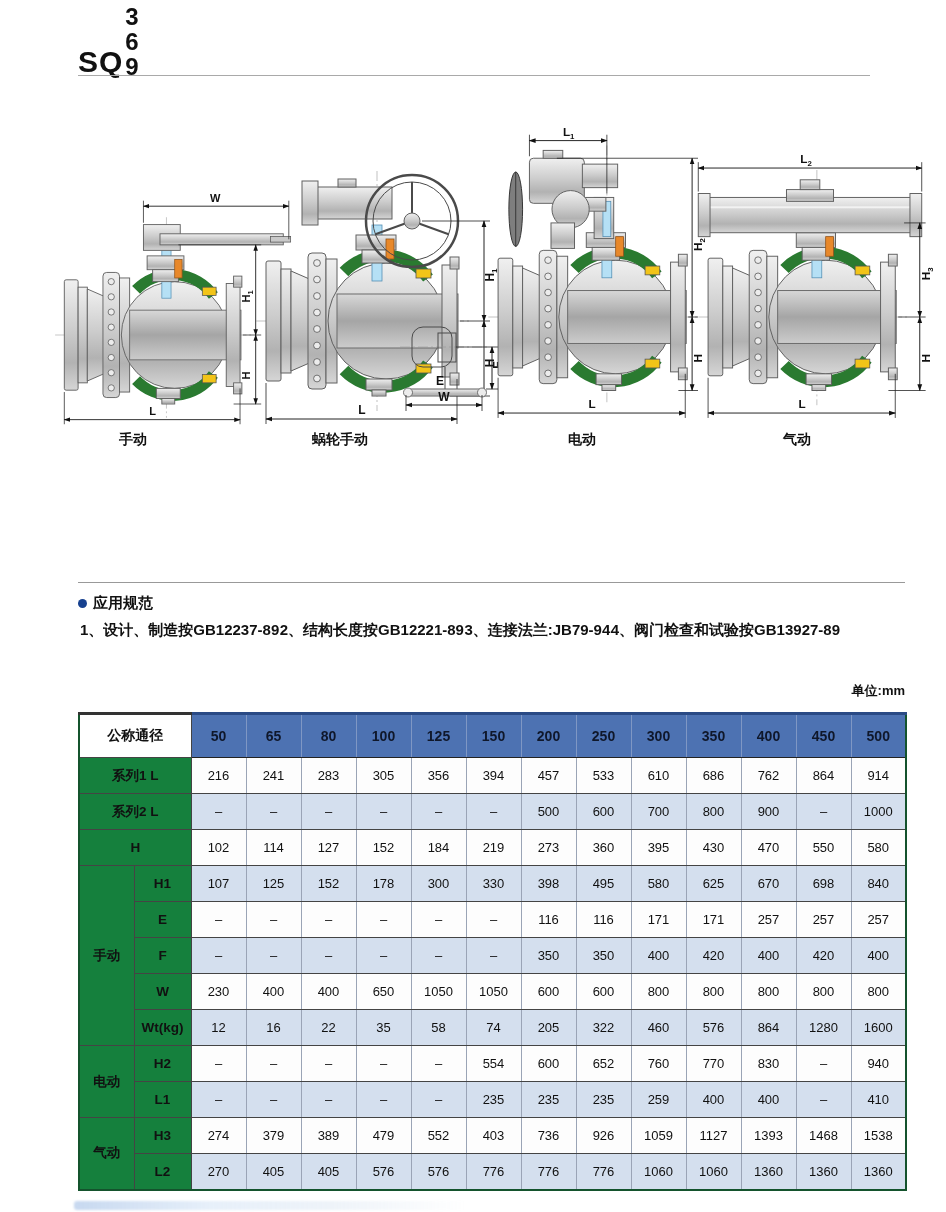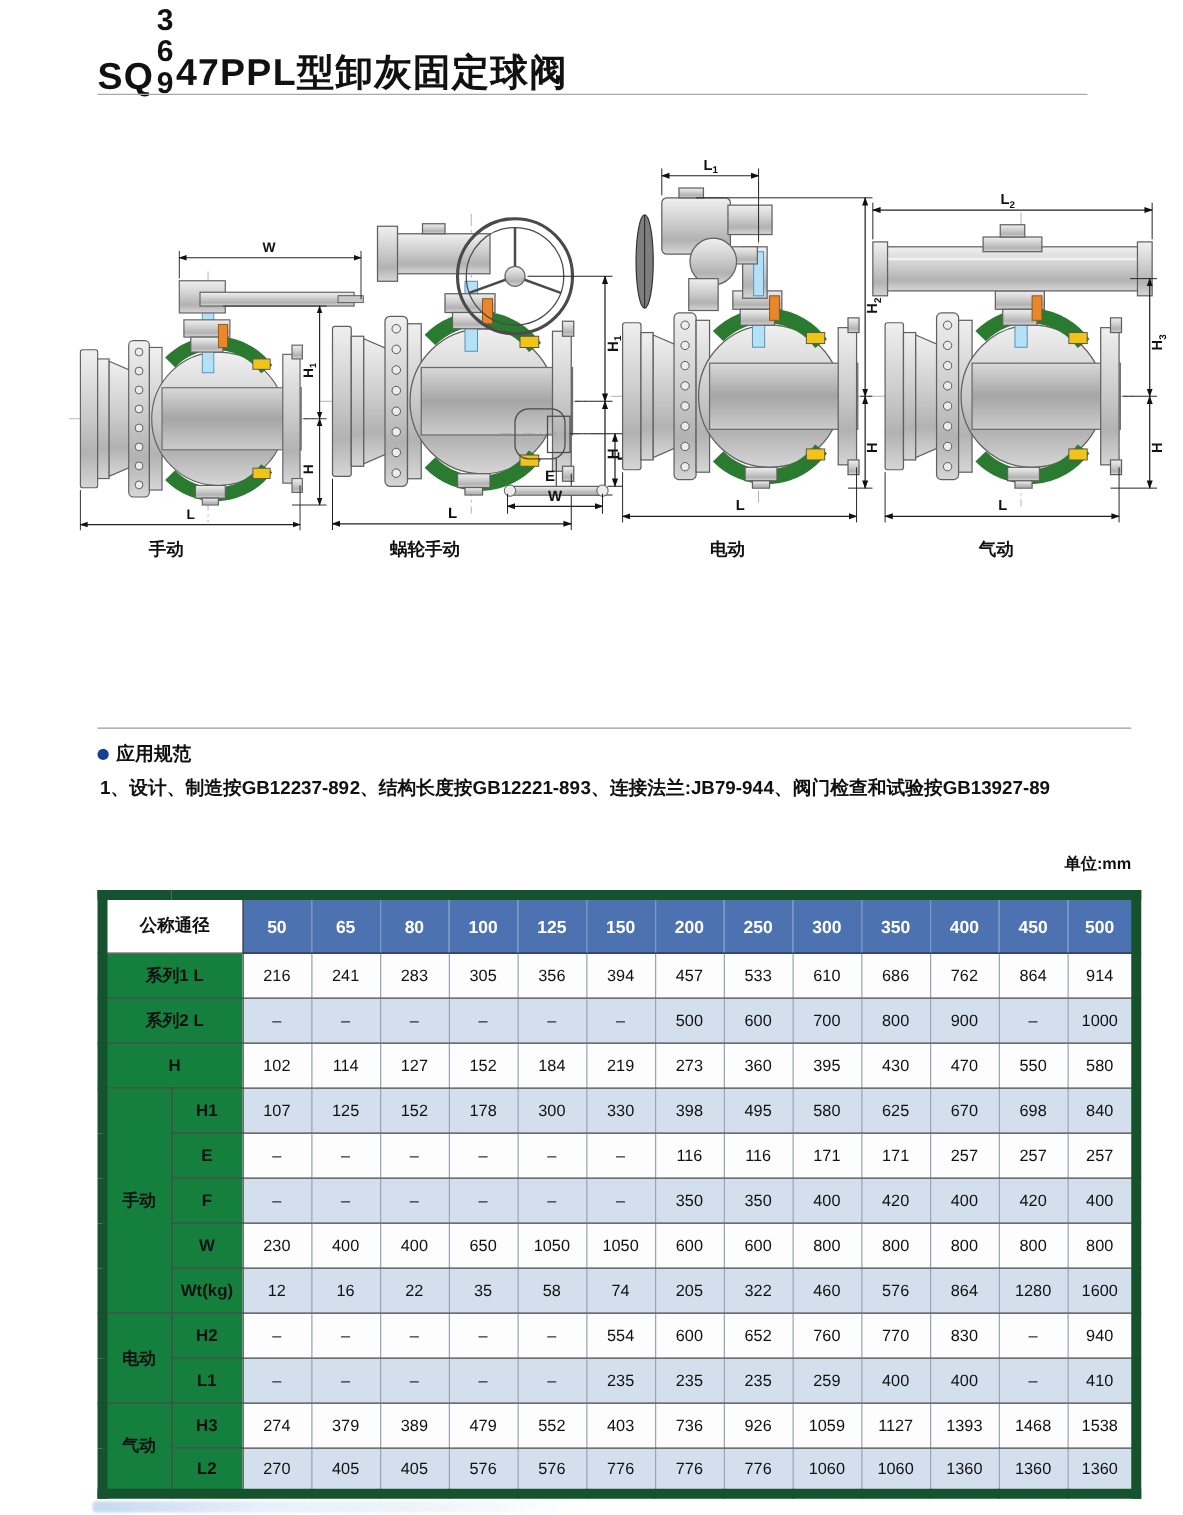--- a/index.html
+++ b/index.html
@@ -34,22 +34,22 @@
   
   .sec-head{position:absolute;display:flex;align-items:center;gap:6px;font-size:15px;font-weight:bold;margin-top:45px;}
   .bullet{width:9px;height:9px;border-radius:50%;background:#17418f;display:inline-block;}
   .sec-rule{position:absolute;left:78px;top:582px;width:827px;height:1px;background:#999;}
   .spec-items{position:absolute;left:80px;top:594px;width:760px;display:flex;justify-content:space-between;font-size:15px;font-weight:bold;white-space:nowrap;margin-top:27px;}
 
   .unit{position:absolute;right:41px;top:682px;font-size:13px;font-weight:bold;}
 
   
   table.dim{position:absolute;left:78px;top:712px;width:828px;border-collapse:collapse;table-layout:fixed;
-            border:8px solid #14532d;font-size:13px;text-align:center;}
-  table.dim thead th{background:#4d72b2;color:#ffffff;font-size:14px;font-weight:bold;height:40px;
+            border:2px solid #14532d;font-size:13px;text-align:center;}
+  table.dim thead th{background:#4d72b2;color:#0f172a;font-size:14px;font-weight:bold;height:40px;
             border:1px solid #7f97c4;border-top:3px solid #2a4a85;border-bottom:1.5px solid #222;}
   table.dim thead th.corner{background:#fff;color:#111;border:1px solid #444;border-top:3px solid #333;}
   table.dim tbody tr{height:36px;}
   table.dim tbody td{border-top:1px solid #444;border-bottom:1px solid #444;
             border-left:1px solid #9aa4b6;border-right:1px solid #9aa4b6;background:#fdfdfd;}
   table.dim tbody td.shade{background:#d4dfee;}
   table.dim tbody th{background:#15803d;font-weight:bold;font-size:13.5px;border:1px solid #444;}
 
   .bottom-smudge{position:absolute;left:74px;top:1201px;width:392px;height:9px;border-radius:3px;
       background:linear-gradient(90deg,rgba(110,155,215,.38),rgba(160,195,235,.25) 35%,rgba(140,175,215,.15) 65%,rgba(140,175,215,0));
@@ -60,21 +60,20 @@
 
 <div class="page">
 
   <div class="title">
     <span class="t-big">SQ</span>
     <span class="t-stack">
       <span>3</span>
       <span>6</span>
       <span>9</span>
     </span>
-    <span class="t-big">47PPL型卸灰固定球阀</span>
   </div>
   <div class="title-rule"></div>
 
   <div class="drawings">
     <svg width="946" height="360" viewBox="0 0 946 360">
       <defs>
         <linearGradient id="gmet" x1="0" y1="0" x2="0" y2="1">
           <stop offset="0" stop-color="#f0f0f0"></stop>
             <stop offset=".45" stop-color="#cdcdcd"></stop>
           <stop offset=".75" stop-color="#b2b2b2"></stop>

